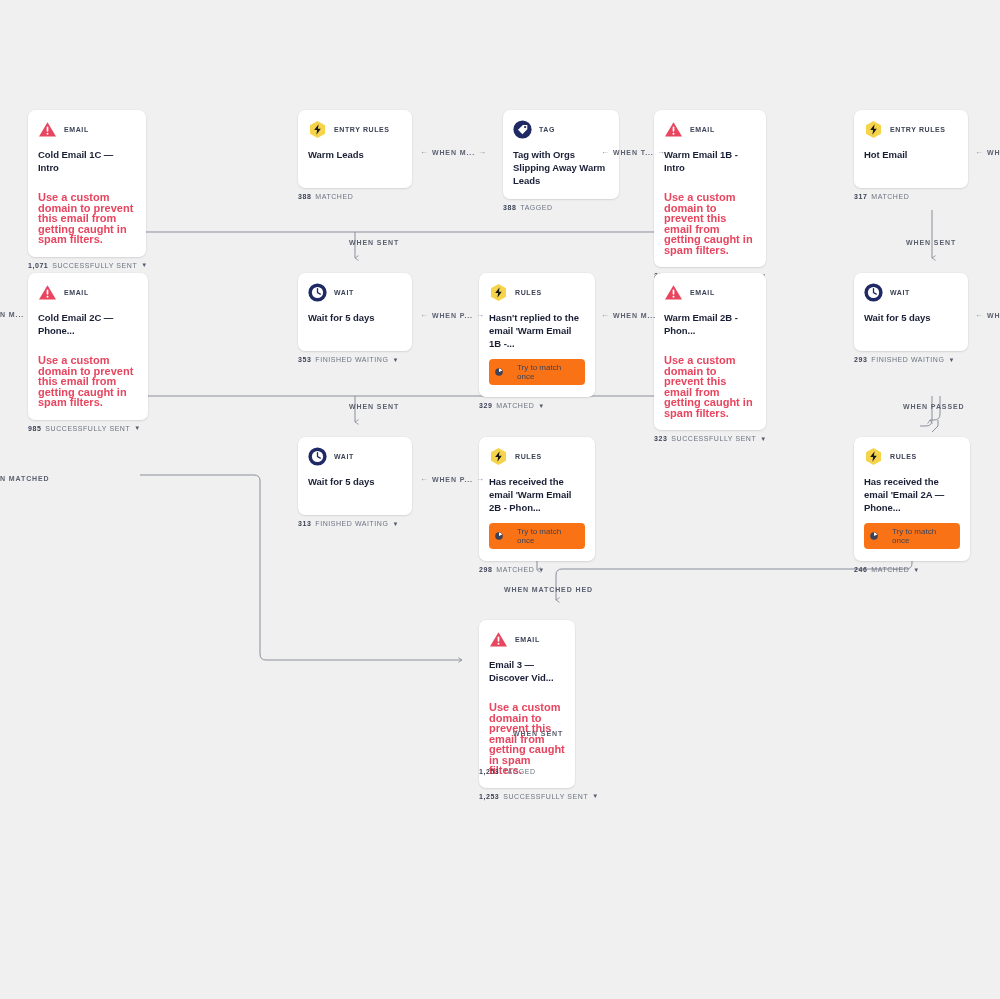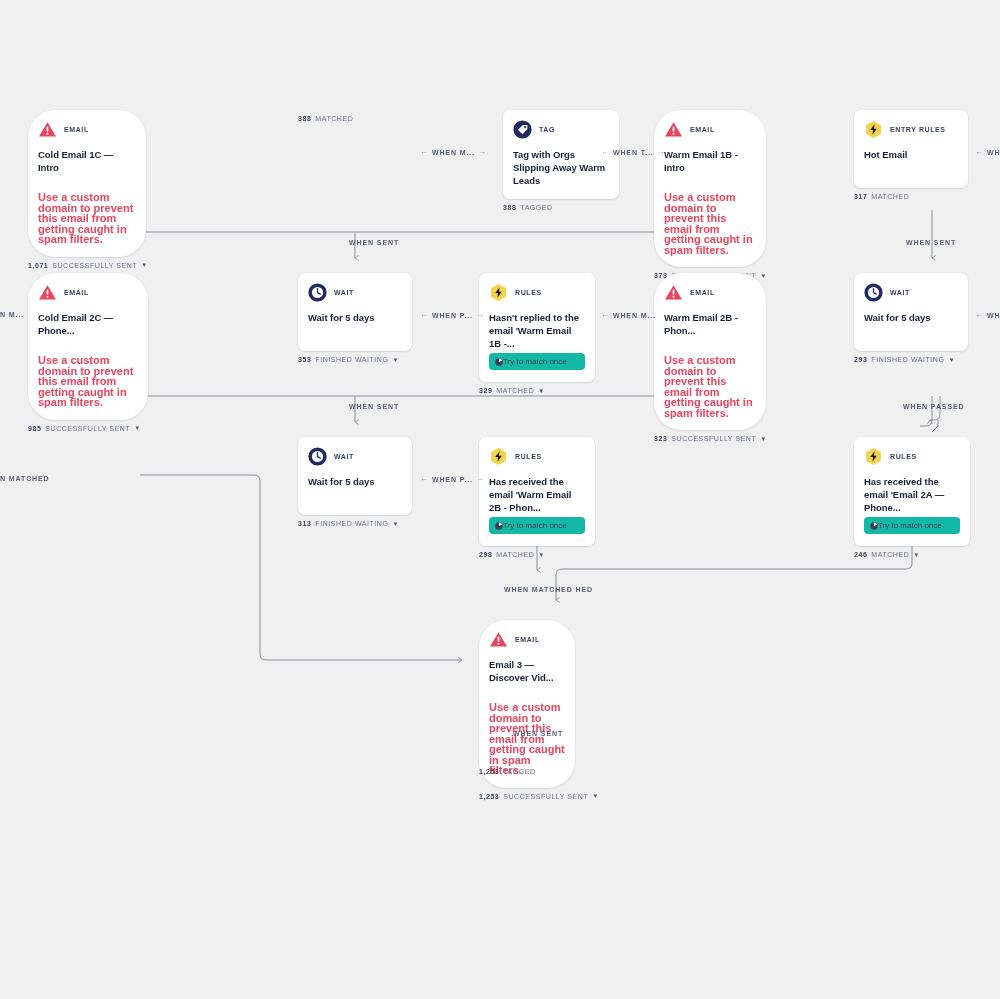--- a/index.html
+++ b/index.html
@@ -35,21 +35,21 @@
   }
   .card {
     background: #ffffff;
     border-radius: 7px;
     box-shadow: 0 1px 2px rgba(16,24,40,0.10), 0 0 0 0.5px rgba(16,24,40,0.04);
     padding: 10px 10px 12px 10px;
     box-sizing: border-box;
     min-height: 78px;
     position: relative;
   }
-  .card.tall { min-height: 90px; border-radius: 27px; }
+  .card.tall { min-height: 90px; }
   .card-head {
     display: flex;
     align-items: center;
     gap: 7px;
     margin-bottom: 9px;
   }
   .badge {
     width: 19px;
     height: 19px;
     flex: 0 0 19px;
@@ -75,27 +75,27 @@
     word-break: break-word;
   }
   .warn {
     margin-top: 18px;
     font-size: 11px;
     line-height: 10.5px;
     color: #e8455f;
     font-weight: 600;
   }
   .chip {
-    margin-top: 3px;
-    background: #14b8a6;
+    margin-top: 9px;
+    background: #f97316;
     border-radius: 4px;
     padding: 4px 6px;
     display: flex;
     align-items: center;
-    gap: 0;
+    gap: 14px;
     font-size: 8px;
     color: #3c4257;
     font-weight: 500;
   }
   .chip .dot {
     width: 8px; height: 8px; flex: 0 0 8px;
     display: block;
   }
   .meta {
     margin-top: 5px;
@@ -210,20 +210,32 @@
           <div class="title">Cold Email 2C — Phone...</div>
           <div class="warn">Use a custom domain to prevent this email from getting caught in spam filters.</div>
         </div>
         <div class="meta">
           <span class="num">985</span>
           <span>SUCCESSFULLY SENT</span>
           <span class="caret">▼</span>
         </div>
       </div>
       <div class="node" style="left: 298px; top: 110px; width: 114px;">
+        <div class="card">
+          <div class="card-head">
+            <span class="badge">
+              <svg width="19" height="19" viewBox="0 0 19 19">
+                <path d="M9.5 0.9 L17 5.2 L17 13.8 L9.5 18.1 L2 13.8 L2 5.2 Z" fill="#f5d44c"></path>
+                <path d="M10.6 4.3 L6.2 10.1 L9.1 10.1 L8.4 14.7 L12.8 8.7 L9.9 8.7 Z" fill="#16171c"></path>
+              </svg>
+            </span>
+            <span class="kind">ENTRY RULES</span>
+          </div>
+          <div class="title">Warm Leads</div>
+        </div>
         <div class="meta">
           <span class="num">388</span>
           <span>MATCHED</span>
         </div>
       </div>
       <div class="node" style="left: 479px; top: 110px; width: 116px; padding-left: 24px;">
         <div class="card">
           <div class="card-head">
             <span class="badge">
               <svg width="19" height="19" viewBox="0 0 19 19">

